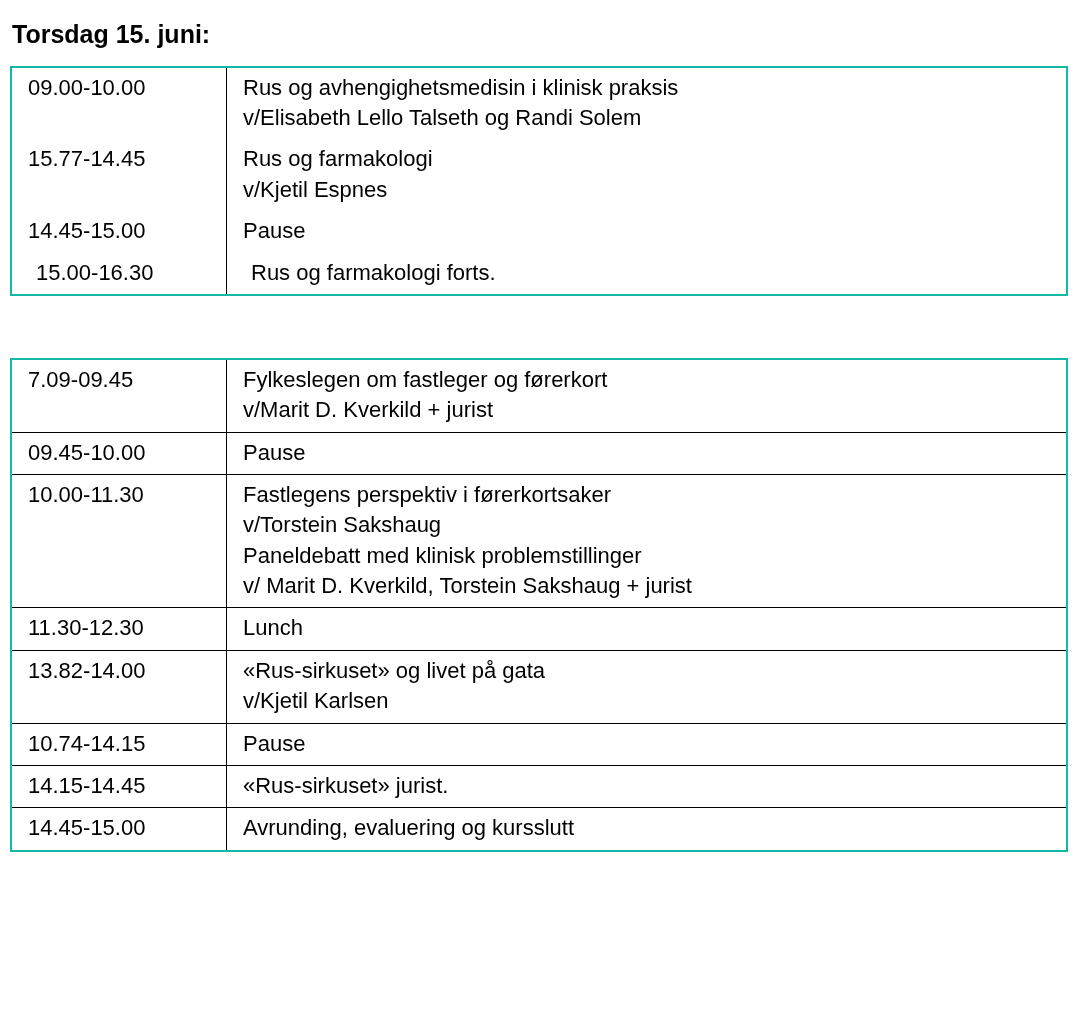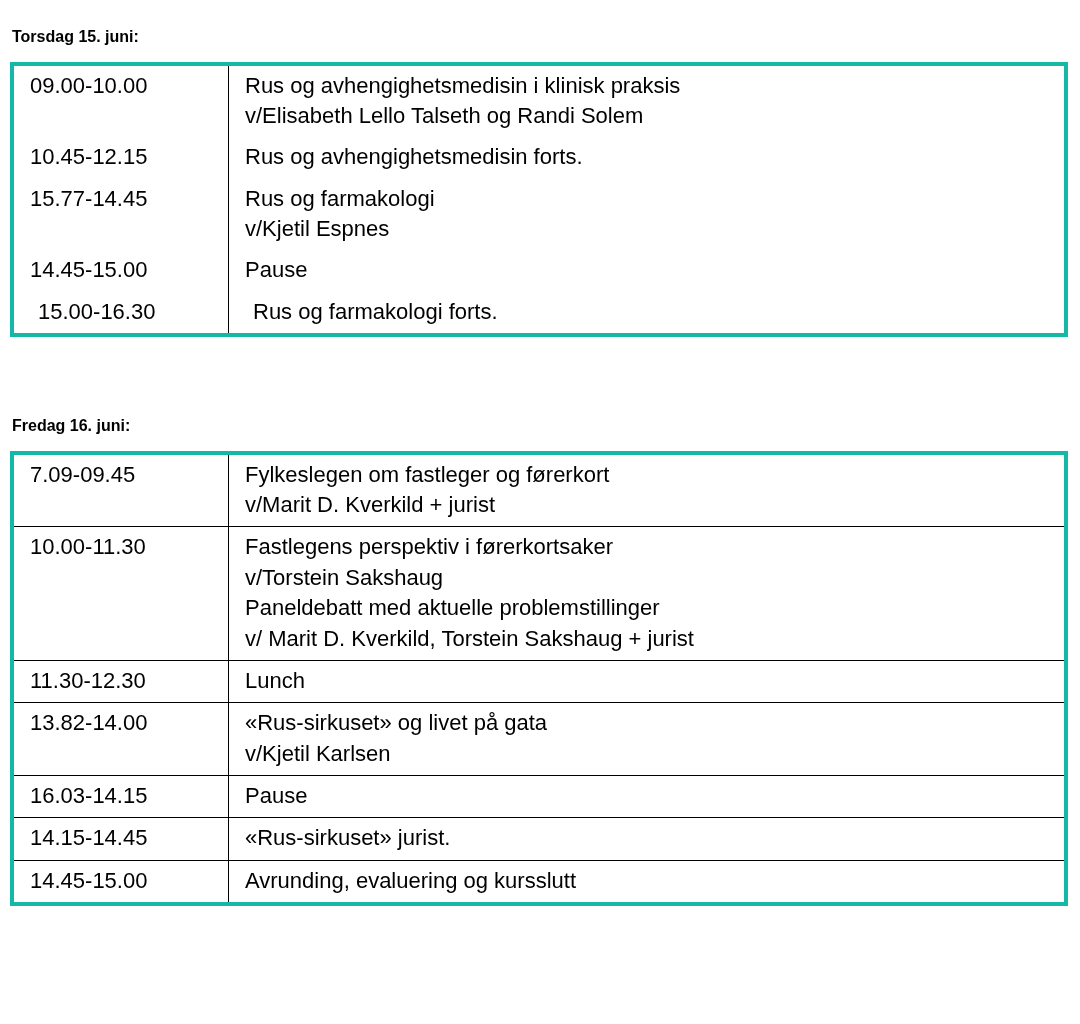--- a/index.html
+++ b/index.html
@@ -13,32 +13,32 @@
     font-family: "Liberation Sans", sans-serif;
     color: #000000;
     overflow: hidden;
   }
   .page {
     padding: 10px 10px 0 10px;
     box-sizing: border-box;
     width: 1080px;
   }
   .day-heading {
-    font-size: 16px;
+    font-size: 25px;
     line-height: 1.35;
-    margin: 16px 0 14px 2px;
+    margin: 8px 0 14px 2px;
     color: #000;
     white-space: nowrap;
   }
   .schedule {
     border-collapse: collapse;
     width: 1058px;
     table-layout: fixed;
     margin-bottom: 30px;
-    border: 4px solid #14b8a6;
+    border: 2px solid #14b8a6;
   }
   .schedule td {
     border: 1px solid #000;
     vertical-align: top;
     padding: 5px 8px 6px 16px;
     font-size: 22px;
     line-height: 1.38;
     color: #000;
   }
   .schedule .col-time {
@@ -82,26 +82,20 @@
   <table class="schedule no-inner-rows">
     <tbody>
         <tr>
           <td class="col-time">09.00-10.00</td>
           <td class="col-desc">
             <span class="line">Rus og avhengighetsmedisin i klinisk praksis</span>
             <span class="line">v/Elisabeth <span class="w-squiggle">Lello</span> Talseth og Randi Solem</span>
           </td>
         </tr>
         <tr>
-          <td class="col-time">10.45-12.15</td>
-          <td class="col-desc">
-            <span class="line">Rus og avhengighetsmedisin forts.</span>
-          </td>
-        </tr>
-        <tr>
           <td class="col-time">15.77-14.45</td>
           <td class="col-desc">
             <span class="line">Rus og farmakologi</span>
             <span class="line">v/Kjetil <span class="w-squiggle">Espnes</span></span>
           </td>
         </tr>
         <tr>
           <td class="col-time">14.45-15.00</td>
           <td class="col-desc">
             <span class="line">Pause</span>
@@ -111,55 +105,60 @@
           <td class="col-time">15.00-16.30</td>
           <td class="col-desc">
             <span class="line">Rus og farmakologi forts.</span>
           </td>
         </tr>
       </tbody>
   </table>
 
   <div class="spacer-between"></div>
 
-  <h1 class="day-heading">Fredag 16. juni:</h1>
 
   <table class="schedule">
     <tbody>
         <tr>
           <td class="col-time">7.09-09.45</td>
           <td class="col-desc">
             <span class="line">Fylkeslegen om fastleger og førerkort</span>
             <span class="line">v/Marit D. <span class="w-squiggle">Kverkild</span> + jurist</span>
           </td>
         </tr>
         <tr>
+          <td class="col-time">09.45-10.00</td>
+          <td class="col-desc">
+            <span class="line">Pause</span>
+          </td>
+        </tr>
+        <tr>
           <td class="col-time">10.00-11.30</td>
           <td class="col-desc">
             <span class="line">Fastlegens perspektiv i førerkortsaker</span>
             <span class="line">v/Torstein Sakshaug</span>
-            <span class="line">Paneldebatt med aktuelle problemstillinger</span>
+            <span class="line">Paneldebatt med klinisk problemstillinger</span>
             <span class="line">v/ Marit D. <span class="w-squiggle">Kverkild</span>, Torstein Sakshaug + jurist</span>
           </td>
         </tr>
         <tr>
           <td class="col-time">11.30-12.30</td>
           <td class="col-desc">
             <span class="line"><span class="w-squiggle">Lunch</span></span>
           </td>
         </tr>
         <tr>
           <td class="col-time">13.82-14.00</td>
           <td class="col-desc">
             <span class="line">«Rus-sirkuset» og livet på gata</span>
             <span class="line">v/Kjetil Karlsen</span>
           </td>
         </tr>
         <tr>
-          <td class="col-time">16.03-14.15</td>
+          <td class="col-time">10.74-14.15</td>
           <td class="col-desc">
             <span class="line">Pause</span>
           </td>
         </tr>
         <tr>
           <td class="col-time">14.15-14.45</td>
           <td class="col-desc">
             <span class="line">«Rus-sirkuset» jurist.</span>
           </td>
         </tr>

